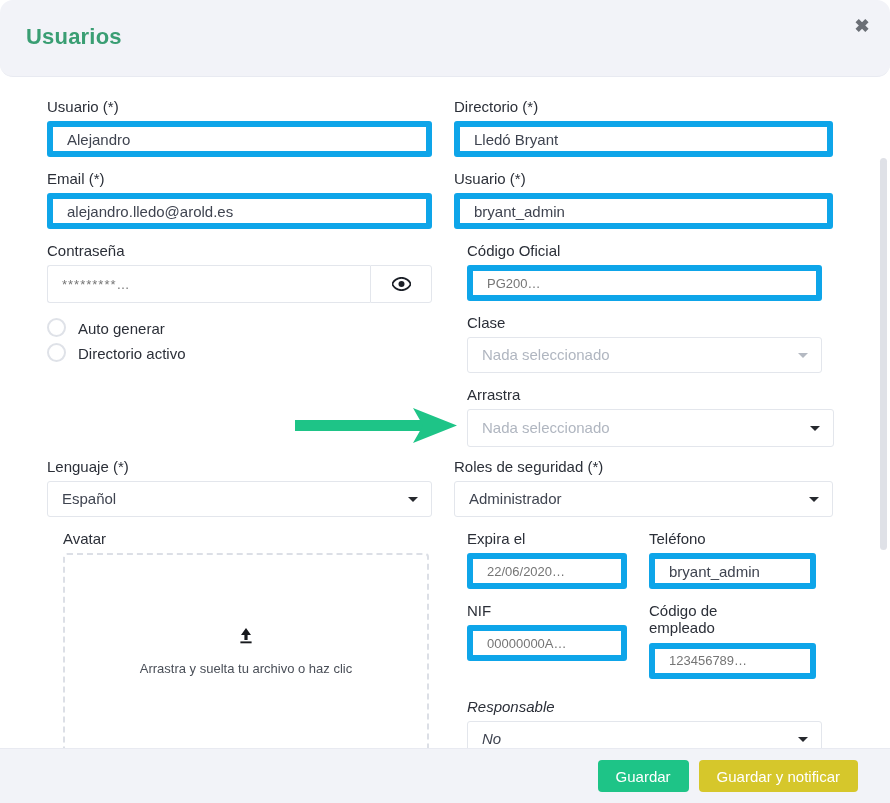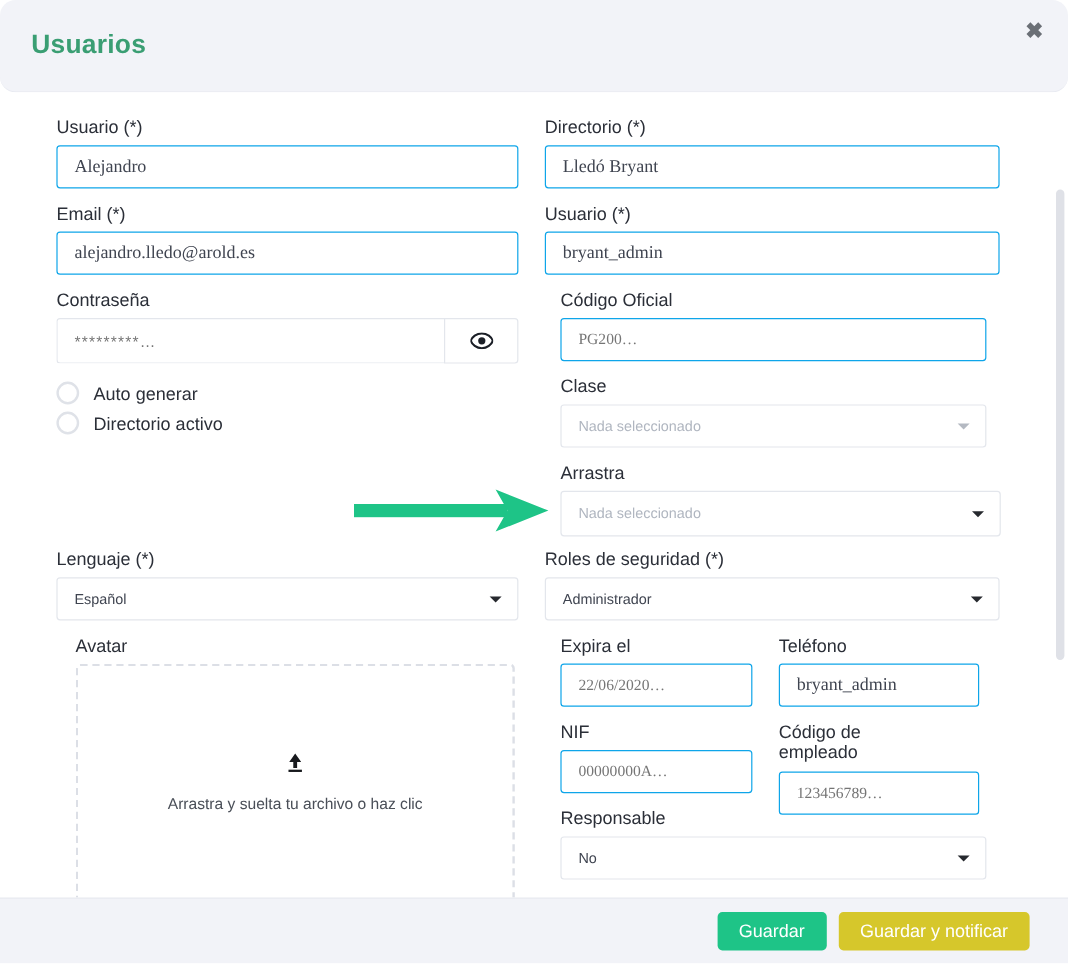--- a/index.html
+++ b/index.html
@@ -54,47 +54,47 @@
     font-size: 15px;
     color: #2b2f38;
     margin-bottom: 6px;
     white-space: nowrap;
   }
   .ctl {
     display: block;
     width: 100%;
     height: 36px;
     background: #fff;
-    border: 1px solid #0ea5e9;
+    border: 6px solid #0ea5e9;
     border-radius: 3px;
     padding: 0 14px;
     font-size: 15px;
     color: #3f4450;
-    font-family: Liberation Serif, serif;
+    font-family: Liberation Sans, sans-serif;
     line-height: 34px;
     outline: none;
     white-space: nowrap;
     overflow: hidden;
   }
   .ctl.ph-light { color: #c9ced7; font-size: 13px; }
 
   
   .sel {
     position: relative;
     width: 100%;
     height: 36px;
     background: #fff;
     border: 1px solid #e3e6ec;
     border-radius: 3px;
     cursor: pointer;
   }
   .sel .sel-val {
     position: absolute; left: 14px; top: 0;
     line-height: 34px;
-    font-size: 12px;
+    font-size: 15px;
     color: #3f4450;
     white-space: nowrap;
   }
   .sel.placeholder .sel-val { color: #b0b6c0; }
   .sel .caret {
     position: absolute; right: 13px; top: 50%;
     margin-top: -2px;
     width: 0; height: 0;
     border-left: 5px solid transparent;
     border-right: 5px solid transparent;
@@ -327,21 +327,21 @@
       <div class="field" style="left:13px; top:524px; width:160px;">
         <label class="lbl">NIF</label>
         <input class="ctl ph-light" placeholder="00000000A…" style="">
       </div>
 
       <div class="field" style="left:195px; top:524px; width:167px;">
         <label class="lbl" style="white-space:normal; width:110px; line-height:1.15;">Código de empleado</label>
         <input class="ctl ph-light" style="margin-top: 6px;" placeholder="123456789…">
       </div>
 
-      <div class="field" style="left:13px; top:596px; width:355px;">
+      <div class="field" style="left:13px; top:620px; width:355px;font-style:italic;">
         <label class="lbl">Responsable</label>
         <div class="sel">
           <span class="sel-val">No</span>
           <span class="caret"></span>
         </div>
       </div>
 
     </div>
   </div>
 

